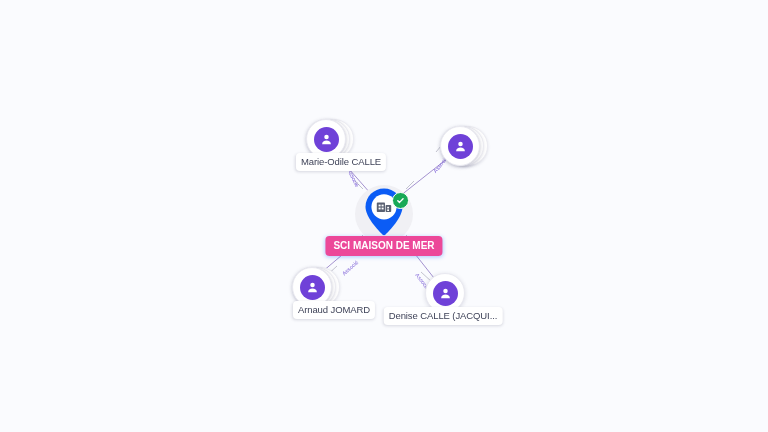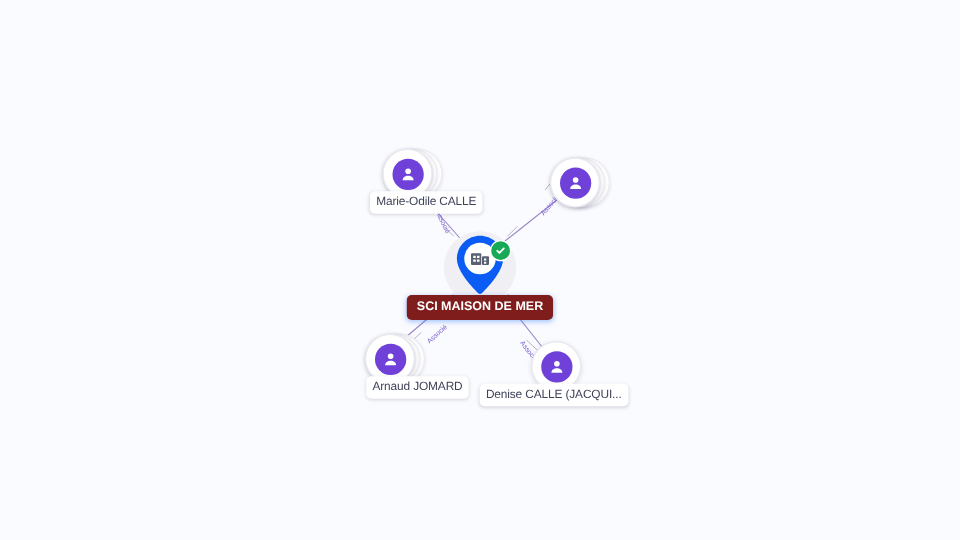--- a/index.html
+++ b/index.html
@@ -117,21 +117,21 @@
     border: 1.5px solid #ffffff;
     display: flex;
     align-items: center;
     justify-content: center;
   }
   .verified-badge svg { display: block; }
 
   .company-label {
     position: absolute;
     transform: translateX(-50%);
-    background: #7f1d1d;
+    background: #ec4899;
     color: #ffffff;
     font-size: 10px;
     line-height: 13px;
     font-weight: bold;
     padding: 3px 8px 4px 8px;
     border-radius: 4px;
     white-space: nowrap;
     box-shadow: 0 1px 4px rgba(21,101,255,0.35);
     letter-spacing: 0px;
   }

